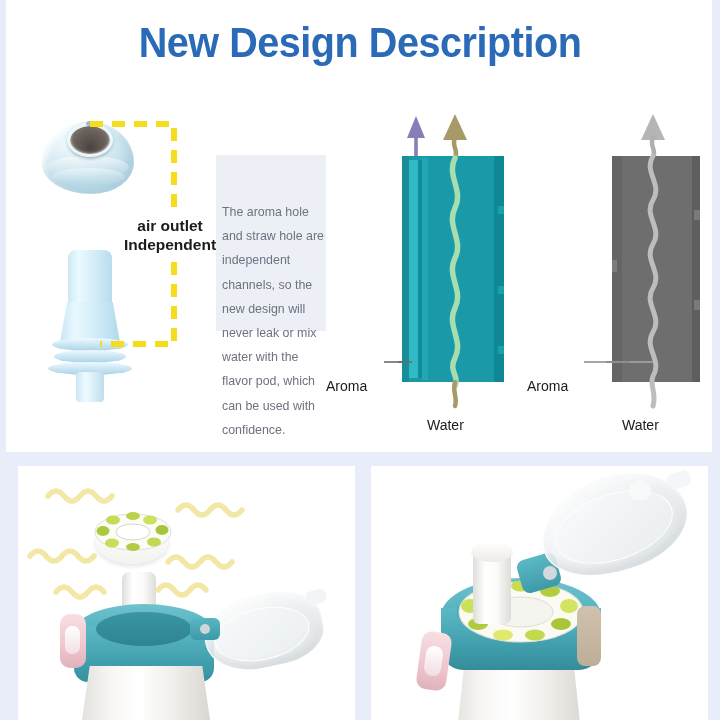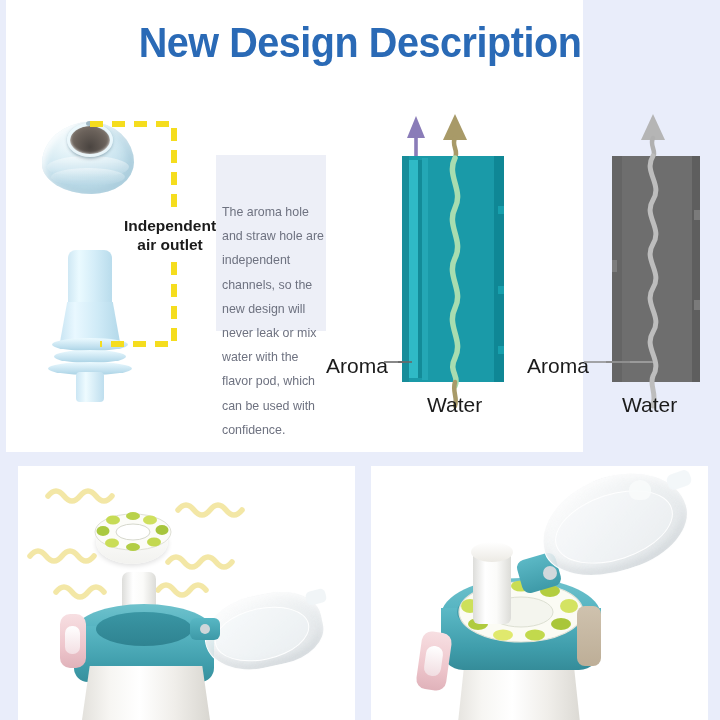--- a/index.html
+++ b/index.html
@@ -7,21 +7,21 @@
   html,body { width:720px; height:720px; }
   body{
     background:#e9edfa;
     font-family:"Liberation Sans", sans-serif;
     position:relative;
     overflow:hidden;
   }
 
   
   #top-panel{
-    position:absolute; left:6px; top:0; width:577px; height:452px;
+    position:absolute; left:6px; top:0; width:706px; height:452px;
     background:#ffffff;
   }
 
   #page-title{
     position:absolute; left:0; top:18px; width:708px;
     text-align:center;
     font-size:43px;
     font-weight:700;
     letter-spacing:-0.5px;
     color:#2a6ab6;
@@ -121,22 +121,23 @@
     color:#6e7280;
     font-family:"Liberation Sans", sans-serif;
     margin-top:34px;
   }
 
   
   #diagram-new{ position:absolute; left:392px; top:110px; width:110px; height:300px; }
   #diagram-old{ position:absolute; left:600px; top:110px; width:100px; height:300px; }
 
   .label{
-    position:absolute; font-size:21px; color:#1b1b1b; font-weight:400;
+    position:absolute; font-size:14px; color:#1b1b1b; font-weight:400;
     white-space:nowrap;
+    margin-top:24px;
   }
   #lbl-aroma-new{ left:320px; top:354px; }
   #lbl-water-new{ left:421px; top:393px; }
   #lbl-aroma-old{ left:521px; top:354px; }
   #lbl-water-old{ left:616px; top:393px; }
 
   
   .photo-panel{
     position:absolute; top:466px; height:254px; background:#ffffff;
   }
@@ -209,22 +210,22 @@
       <div class="flange f3"></div>
       <div class="stem"></div>
     </div>
 
     <svg id="callout-path" viewBox="0 0 190 290">
       <path d="M62 12 H146 V100" fill="none" stroke="#f5dd1e" stroke-width="6" stroke-dasharray="13 9" stroke-linecap="butt"></path>
       <path d="M146 150 V232 H72" fill="none" stroke="#f5dd1e" stroke-width="6" stroke-dasharray="13 9" stroke-linecap="butt"></path>
     </svg>
 
     <div id="callout-label">
+      <div>air outlet</div>
       <div>Independent</div>
-      <div>air outlet</div>
     </div>
   </div>
 
   <div id="desc-card"></div>
   <div id="desc-text">The aroma hole and straw hole are independent channels, so the new design will never leak or mix water with the flavor pod, which can be used with confidence.</div>
 
   <svg id="diagram-new" viewBox="0 0 110 300">
 
     <g>
       <polygon points="18,6 27,28 9,28" fill="#8a7cb8"></polygon>

